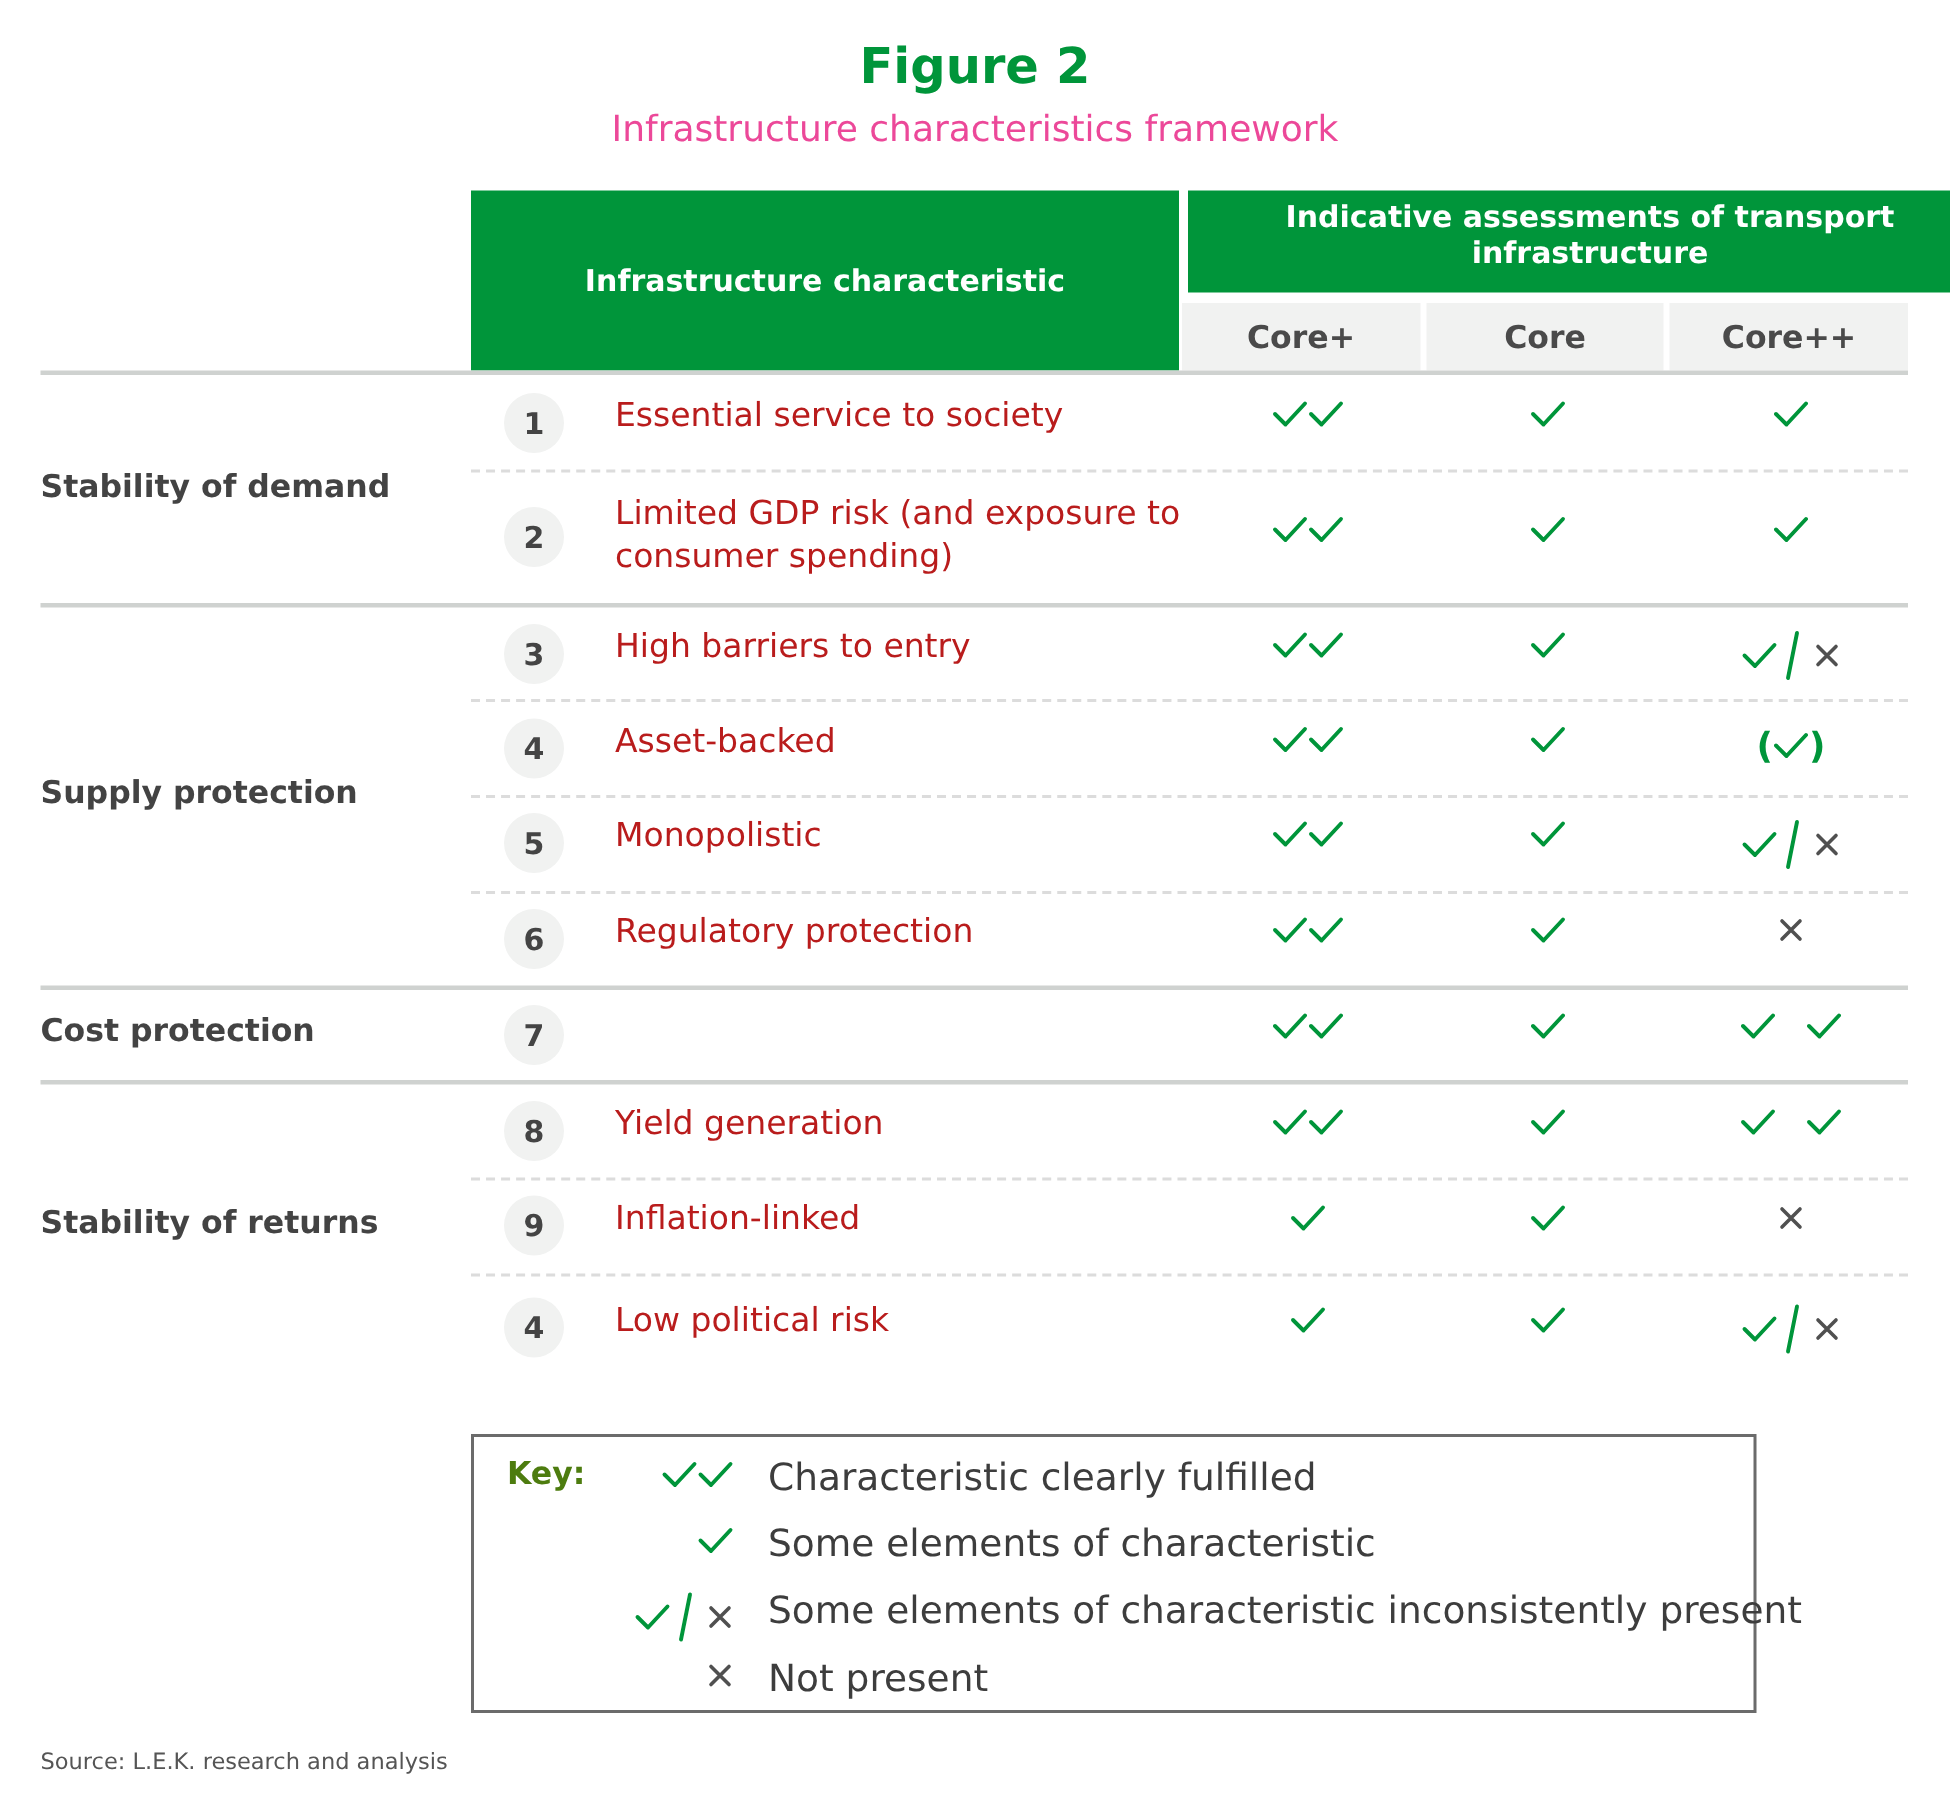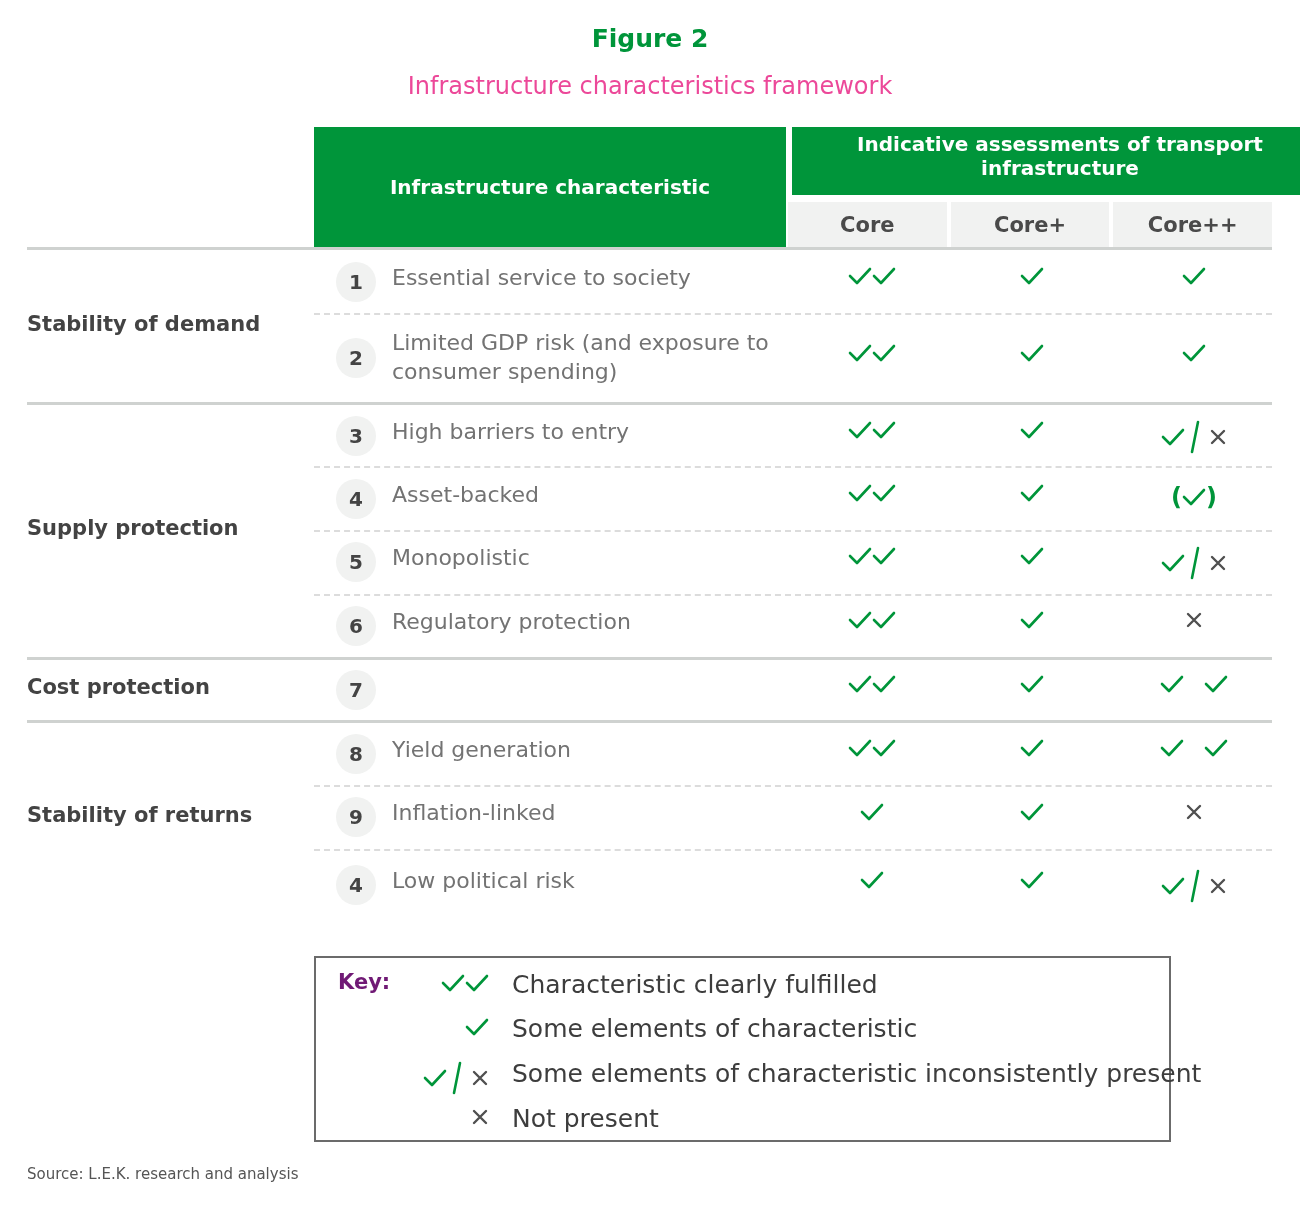--- a/index.html
+++ b/index.html
@@ -1,62 +1,62 @@
 <!DOCTYPE html>
 <html><head>
 <meta charset="utf-8">
 <style>
   * { box-sizing: border-box; margin: 0; padding: 0; }
   html, body { width: 1300px; height: 1209px; background: #ffffff; }
   body { position: relative; font-family: "DejaVu Sans", sans-serif; color: #3d3d3d; overflow: hidden; }
 
-  .fig-title { position: absolute; top: 24px; left: 0; width: 1300px; text-align: center; font-size: 25px; font-weight: bold; color: #00953a; }
+  .fig-title { position: absolute; top: 24px; left: 0; width: 1300px; text-align: center; font-size: 33px; font-weight: bold; color: #00953a; }
   .fig-subtitle { position: absolute; top: 72px; left: 0; width: 1300px; text-align: center; font-size: 24px; color: #ec4899; }
 
   
   .hdr-char { position: absolute; left: 314px; top: 127px; width: 472px; height: 120px; background: #00953a; color: #fff; font-weight: bold; font-size: 20px; display: flex; align-items: center; justify-content: center; }
   .hdr-assess { position: absolute; left: 792px; top: 127px; width: 536px; height: 68px; background: #00953a; color: #fff; font-weight: bold; font-size: 20px; text-align: center; line-height: 24px; padding-top: 5px; }
   .hdr-cols { position: absolute; left: 788px; top: 202px; width: 484px; height: 45px; display: flex; gap: 4px; padding-left: 0; }
   .hdr-col { flex: 1; background: #f1f2f1; display: flex; align-items: center; justify-content: center; font-size: 21px; font-weight: bold; color: #4a4a4a; }
 
   .rule-solid { position: absolute; left: 27px; width: 1245px; height: 3px; background: #cfd2d0; }
   .rule-dash { position: absolute; left: 314px; width: 958px; height: 0; border-top: 2px dashed #dcdcdc; }
 
   .group-label { position: absolute; left: 27px; font-size: 21px; font-weight: bold; color: #434343; white-space: nowrap; }
 
   .row { position: absolute; left: 314px; width: 958px; }
   .badge { position: absolute; left: 22px; width: 40px; height: 40px; border-radius: 50%; background: #f1f2f1; display: flex; align-items: center; justify-content: center; font-size: 20px; font-weight: bold; color: #444; }
-  .row-label { position: absolute; left: 78px; font-size: 22px; color: #737373; line-height: 29px; }
+  .row-label { position: absolute; left: 96px; font-size: 22px; color: #b91c1c; line-height: 29px; }
   .cell { position: absolute; width: 160px; text-align: center; }
   .c0 { left: 478px; } .c1 { left: 638px; } .c2 { left: 800px; }
 
   .sym { display: inline-block; vertical-align: middle; }
   svg.tick { width: 24px; height: 20px; }
   svg.cross { width: 18px; height: 18px; }
   svg.slash { width: 12px; height: 34px; }
 
   .key-box { position: absolute; left: 314px; top: 956px; width: 857px; height: 186px; border: 2px solid #6b6b6b; }
-  .key-title { position: absolute; left: 22px; top: 12px; font-size: 21px; font-weight: bold; color: #701a75; }
+  .key-title { position: absolute; left: 22px; top: 12px; font-size: 21px; font-weight: bold; color: #4d7c0f; }
   .key-row { position: absolute; left: 0; width: 100%; height: 30px; }
   .key-sym { position: absolute; right: 680px; top: 2px; white-space: nowrap; }
   .key-text { position: absolute; left: 196px; top: 0; font-size: 25px; color: #3d3d3d; white-space: nowrap; }
 
   .source { position: absolute; left: 27px; top: 1165px; font-size: 15px; color: #555; }
 </style>
 </head>
 <body>
 
 <div class="fig-title">Figure 2</div>
 <div class="fig-subtitle">Infrastructure characteristics framework</div>
 
 <div class="hdr-char">Infrastructure characteristic</div>
 <div class="hdr-assess">Indicative assessments of transport infrastructure</div>
 <div class="hdr-cols">
+  <div class="hdr-col">Core+</div>
   <div class="hdr-col">Core</div>
-  <div class="hdr-col">Core+</div>
   <div class="hdr-col">Core++</div>
 </div>
 
 <div id="table-body">
     <div class="rule-solid" style="top:247px"></div>
     <div class="rule-solid" style="top:402px"></div>
     <div class="rule-solid" style="top:657px"></div>
     <div class="rule-solid" style="top:720px"></div>
     <div class="rule-dash" style="top:313px"></div>
     <div class="rule-dash" style="top:466px"></div>

